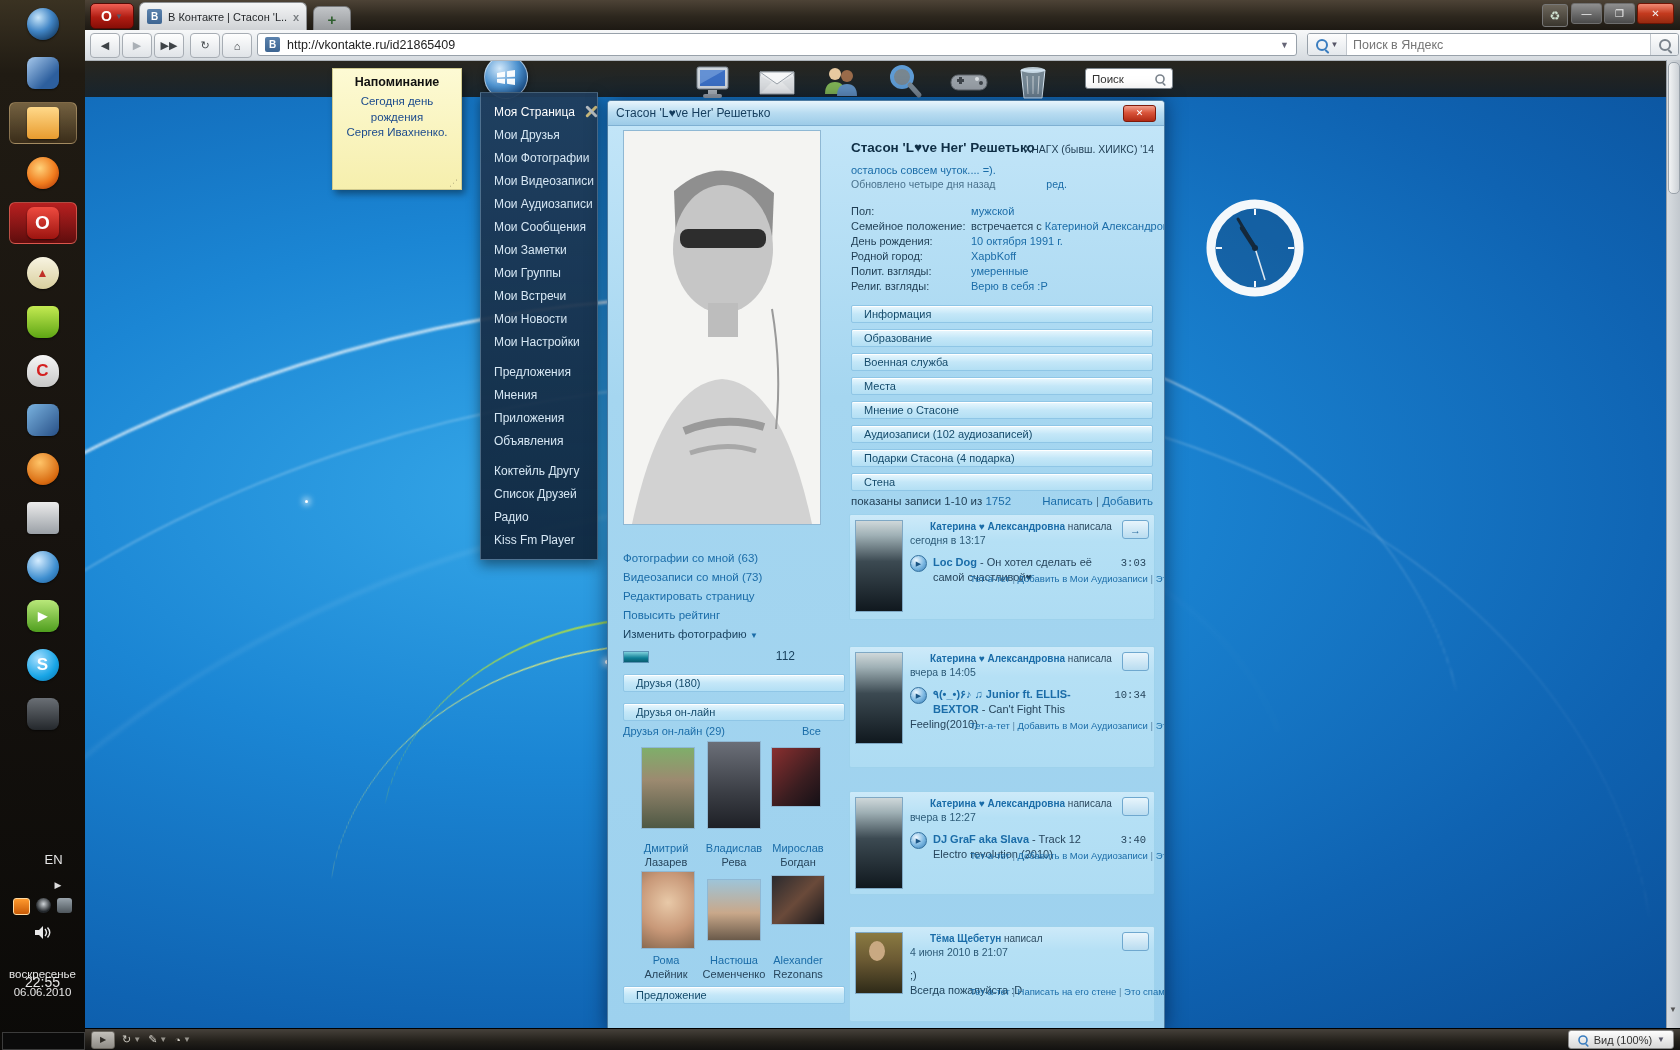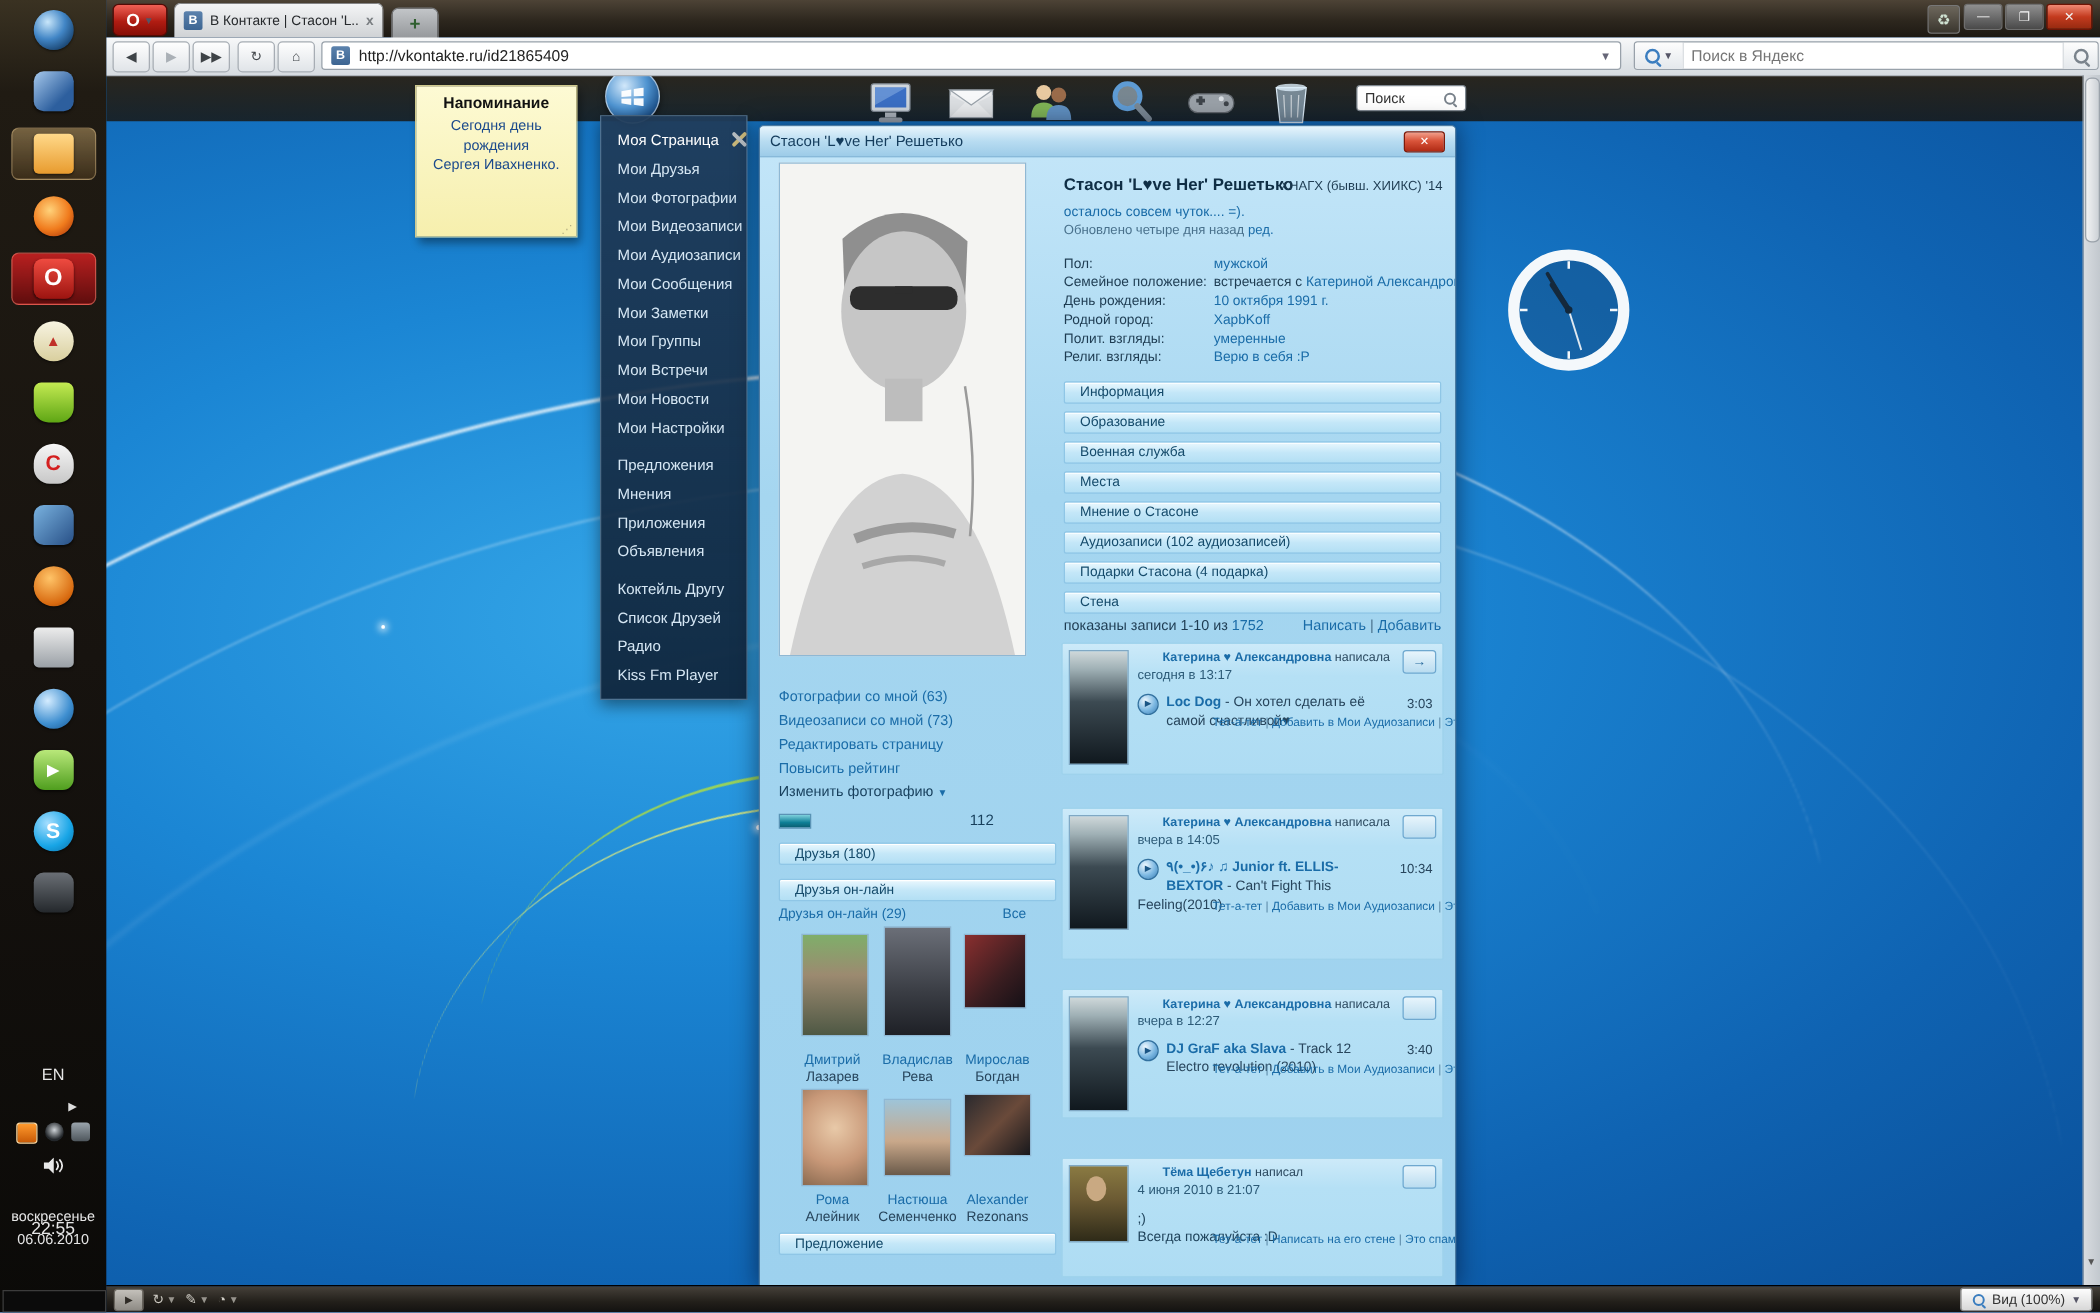--- a/index.html
+++ b/index.html
@@ -24,21 +24,21 @@
   .ic-drink{background:linear-gradient(180deg,#c4ea52,#5ea614);border-radius:6px 6px 12px 12px;}
   .ic-comodo{background:linear-gradient(180deg,#f7f7f7,#c7c7c7);color:#d42020;border-radius:50% 50% 40% 40%;}
   .ic-vs{background:linear-gradient(135deg,#7ab3e0,#274f86);}
   .ic-kiwi{border-radius:50%;background:radial-gradient(circle at 40% 30%,#ffc468,#d86a10 70%,#8a3c04);}
   .ic-printer{background:linear-gradient(180deg,#ececec,#9aa0a6);border-radius:4px;}
   .ic-circle{border-radius:50%;background:radial-gradient(circle at 35% 30%,#d4ecff,#3f8fd0 60%,#16558f);}
   .ic-km{background:linear-gradient(180deg,#b9e87a,#4f9e1e);border-radius:9px;font-size:12px;}
   .ic-skype{border-radius:50%;background:radial-gradient(circle at 35% 30%,#a5deff,#18a5e6 60%,#0b6ea6);}
   .ic-display{background:linear-gradient(180deg,#6a6f75,#24282c);}
   .lb-bottom{position:absolute;left:0;width:85px;color:#e6e6e6;text-align:center;}
-  .lb-lang{top:852px;font-size:13px;}
+  .lb-lang{top:852px;font-size:13px;margin-left:11px;}
   .lb-expand{top:880px;left:52px;width:12px;font-size:9px;color:#ddd;}
   .tray{position:absolute;top:898px;left:0;width:85px;display:flex;justify-content:center;gap:6px;}
   .tray i{display:block;width:15px;height:15px;border-radius:3px;}
   .tray .t1{background:linear-gradient(180deg,#ff9a2e,#c85a06);border:1px solid #ffd9a0;}
   .tray .t2{background:radial-gradient(circle at 50% 40%,#cfd4d8,#23272b 65%);border-radius:50%;}
   .tray .t3{background:linear-gradient(180deg,#9aa4ac,#4e565c);}
   .speaker{top:926px;font-size:13px;}
   .lb-time{top:974px;font-size:14px;}
   .lb-day{top:968px;font-size:11.5px;}
   .lb-date{top:986px;font-size:11.5px;}
@@ -161,21 +161,21 @@
   .fg4{background:radial-gradient(circle at 50% 40%,#e8c9a8,#c89878 55%,#8a6a50);}
   .fg5{background:linear-gradient(180deg,#9ec4d8,#c9a88a 55%,#6a5a4a);}
   .fg6{background:linear-gradient(135deg,#2a2a2e,#6a4a3a 50%,#18181c);}
   .fname{position:absolute;width:68px;text-align:center;font-size:11px;color:#1a6ca8;white-space:nowrap;}
   .fname.last{color:#27455c;}
 
   .pname{position:absolute;left:243px;top:14px;font-size:13.5px;font-weight:bold;color:#0f2e45;}
   .paff{position:absolute;right:10px;top:17px;font-size:10.5px;color:#1e3c52;}
   .pstatus{position:absolute;left:243px;top:38px;font-size:11px;color:#1a6ca8;}
   .pupdated{position:absolute;left:243px;top:52px;font-size:10.5px;color:#49718c;}
-  .pupdated .edit{color:#1a6ca8;}
+  .pupdated .edit{color:#1a6ca8;margin-left:48px;}
   .fields{position:absolute;left:243px;top:78px;width:302px;}
   .frow{height:15px;line-height:15px;font-size:11px;white-space:nowrap;}
   .flabel{display:inline-block;width:120px;color:#1e3c52;}
   .fpre{color:#1e3c52;}
   .flink{color:#1a6ca8;}
   .sections{position:absolute;left:243px;top:179px;width:302px;}
   .sections .bar{margin-bottom:6px;}
   .wallhead{position:absolute;left:243px;top:369px;width:302px;font-size:11.5px;color:#1e3c52;}
   .wallhead .total{color:#1a6ca8;}
   .wallhead .r{float:right;color:#1a6ca8;}
@@ -190,21 +190,21 @@
   .pbody{margin-left:60px;padding:6px 8px 4px 0;position:relative;}
   .author{font-size:10px;padding-left:20px;}
   .a-name{font-weight:bold;color:#1a6ca8;}
   .a-verb{color:#2c4a60;}
   .pdate{font-size:10.5px;color:#2c5a77;margin-top:2px;}
   .audio{margin-top:9px;position:relative;padding-right:36px;font-size:11px;color:#27455c;line-height:15px;}
   .play{float:left;width:17px;height:17px;margin-right:6px;border-radius:50%;border:1px solid #33719f;box-sizing:border-box;
     background:radial-gradient(circle at 35% 30%,#eef8ff,#7cb8e2 55%,#3a7db5);color:#1a5585;font-size:7px;text-align:center;line-height:15px;}
   .play::before{content:"▶";}
   .artist{font-weight:bold;color:#1a6ca8;}
-  .duration{position:absolute;right:0;top:1px;font-size:10.5px;color:#27455c;}
+  .duration{position:absolute;right:0;top:1px;font-size:10.5px;color:#27455c;font-family:Liberation Mono, monospace;}
   .ptext{margin-top:10px;font-size:11px;color:#20445c;line-height:15px;}
   .actions{position:absolute;left:60px;bottom:5px;font-size:9.5px;color:#1a6ca8;white-space:nowrap;}
   .actions .sep{color:#5a87a5;}
   .reply-arrow{position:absolute;right:5px;top:5px;width:25px;height:17px;border:1px solid #6fa8cf;border-radius:3px;
     background:linear-gradient(180deg,#e8f5fc,#b9dcf0);color:#2a6b9e;font-size:11px;display:flex;align-items:center;justify-content:center;}
 
   
   .statusbar{position:absolute;left:85px;right:0;top:1028px;height:22px;z-index:35;
     background:linear-gradient(180deg,#46413a,#221f1a 60%,#121110);border-top:1px solid #000;
     display:flex;align-items:center;gap:7px;padding:0 6px;box-sizing:border-box;}

